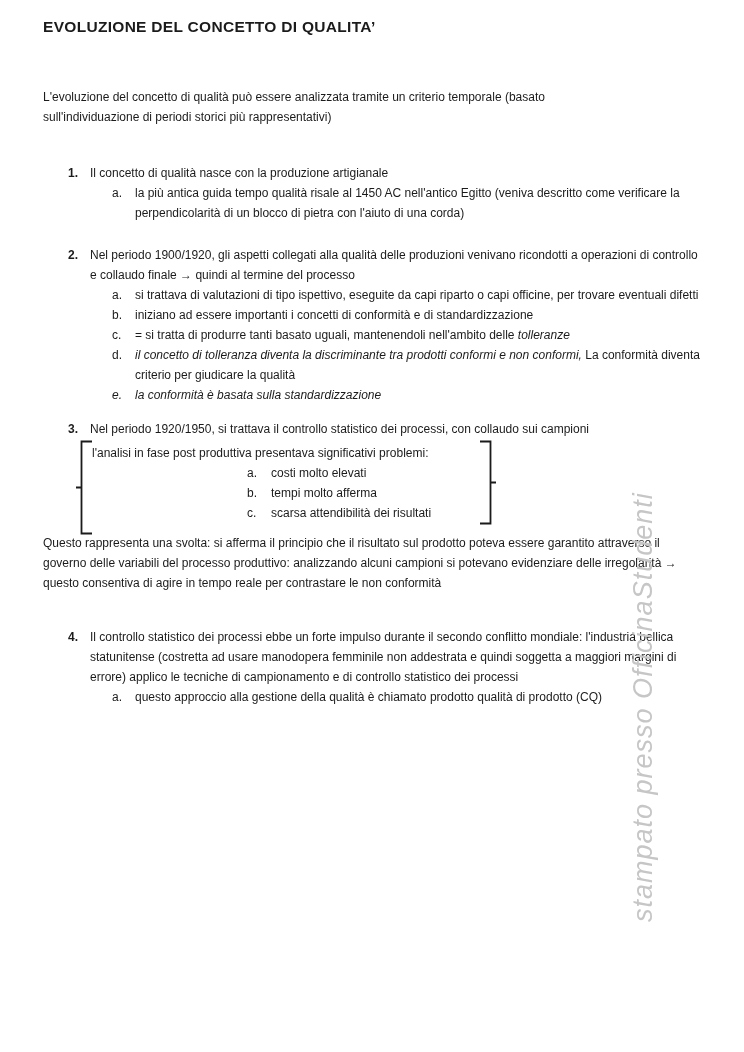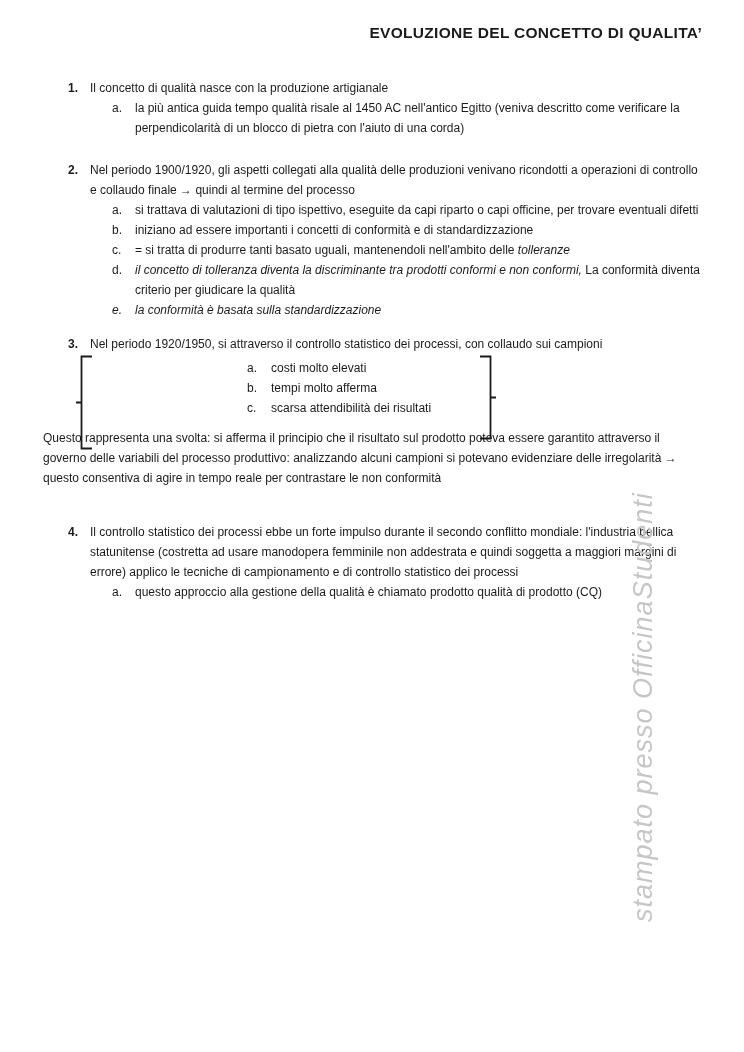--- a/index.html
+++ b/index.html
@@ -15,22 +15,22 @@
     color: #1b1b1b;
     overflow: hidden;
   }
   .content {
     position: absolute;
     left: 43px;
     top: 0;
     width: 659px;
   }
   .doc-title {
-    margin-top: 24px;
-    text-align: right;
+    margin-top: 18px;
+    text-align: left;
     font-weight: bold;
     font-size: 15.5px;
     letter-spacing: 0.3px;
   }
   .intro {
     margin-top: 51px;
     max-width: 592px;
     line-height: 20px;
   }
   .row { display: flex; line-height: 20px; }
@@ -79,20 +79,21 @@
   }
 </style>
 </head>
 <body>
 
 <div class="page">
   <div class="content">
 
     <div class="doc-title">EVOLUZIONE DEL CONCETTO DI QUALITA’</div>
 
+    <p class="intro"><span>L'evoluzione del concetto di qualità può essere analizzata tramite un criterio temporale (basato sull'individuazione di periodi storici più rappresentativi)</span></p>
 
     <div class="row l1 mt-item1">
       <span class="num">1.</span>
       <div class="body"><span class="b">Il concetto di qualità nasce con la produzione artigianale</span></div>
     </div>
     <div class="row l2">
       <span class="num">a.</span>
       <div class="body"><span>la più antica guida tempo qualità risale al </span><span class="b">1450 AC nell'antico Egitto</span><span> (veniva descritto come verificare la perpendicolarità di un blocco di pietra con l'aiuto di una corda)</span></div>
     </div>
 
@@ -116,30 +117,31 @@
       <span class="num">d.</span>
       <div class="body"><span class="i">il concetto di tolleranza diventa la discriminante tra prodotti conformi e non conformi,</span><span> La conformità diventa criterio per giudicare la qualità</span></div>
     </div>
     <div class="row l2">
       <span class="num b i">e.</span>
       <div class="body"><span class="i">la </span><span class="b i">conformità è basata sulla standardizzazione</span></div>
     </div>
 
     <div class="row l1 mt-item3">
       <span class="num">3.</span>
-      <div class="body"><span>Nel periodo </span><span class="b">1920/1950</span><span>, si attraverso il </span><span class="b">controllo statistico dei processi</span><span>, con </span><span class="b">collaudo sui campioni</span></div>
+      <div class="body"><span>Nel periodo </span><span class="b">1920/1950</span><span>, si trattava il </span><span class="b">controllo statistico dei processi</span><span>, con </span><span class="b">collaudo sui campioni</span></div>
     </div>
 
     <div class="bracket-block">
       <svg class="bracket-svg bracket-left" width="18" height="96" viewBox="0 0 18 96">
         <path d="M16 1.5 H5.5 V93.5 H16 M5.5 47.5 H0" fill="none" stroke="#1b1b1b" stroke-width="1.8"></path>
       </svg>
       <svg class="bracket-svg bracket-right" width="18" height="86" viewBox="0 0 18 86">
         <path d="M2 1.5 H12.5 V83.5 H2 M12.5 42.5 H18" fill="none" stroke="#1b1b1b" stroke-width="1.8"></path>
       </svg>
+      <div class="note-header">l'analisi in fase post produttiva presentava significativi problemi:</div>
       <div class="row l3">
         <span class="num">a.</span>
         <div class="body">costi molto elevati</div>
       </div>
       <div class="row l3">
         <span class="num">b.</span>
         <div class="body">tempi molto afferma</div>
       </div>
       <div class="row l3">
         <span class="num">c.</span>

